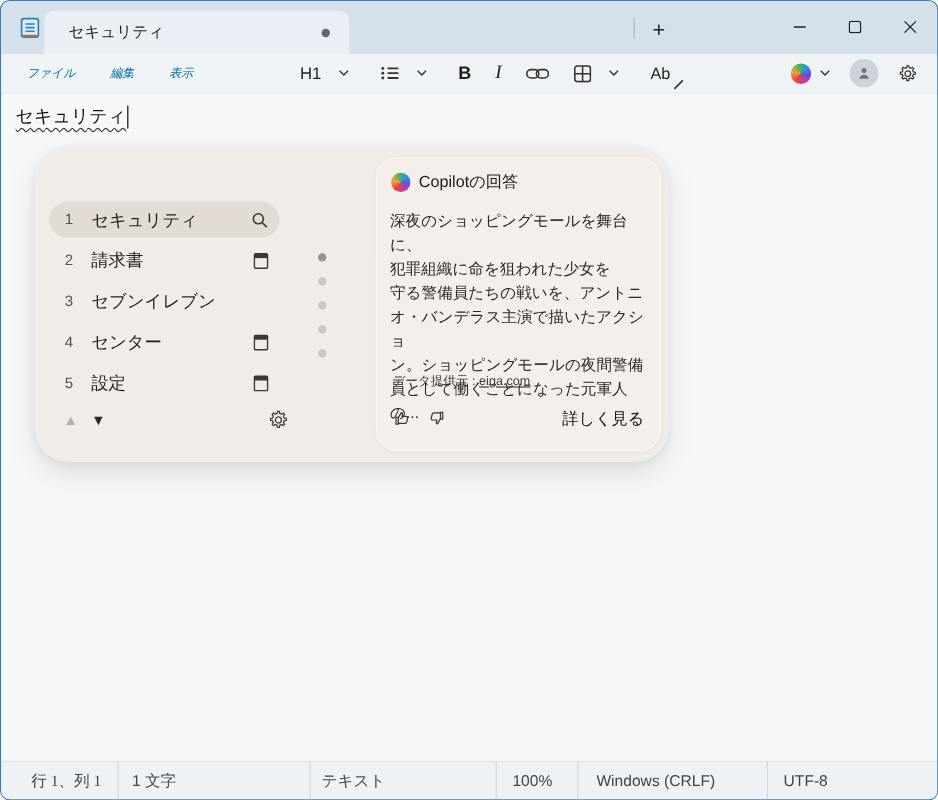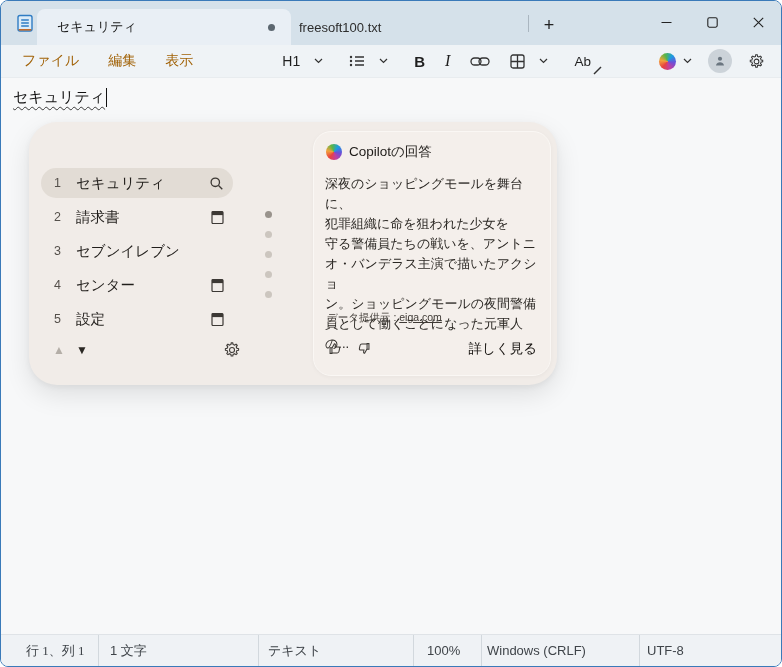--- a/index.html
+++ b/index.html
@@ -51,21 +51,21 @@
   .win-btn {
     width: 46px; height: 43px; display: flex; align-items: center; justify-content: center;
   }
   
   .toolbar {
     position: absolute; top: 44px; left: 0; right: 0; height: 33px;
     background: #eff3f6; border-bottom: 1px solid #e8ecef;
     display: flex; align-items: center; padding: 0 10px 0 15px;
   }
   .menu-item {
-    font-size: 14px; color: #a16207; padding: 4px 6px; border-radius: 4px;
+    font-size: 10px; color: #0369a1; padding: 4px 6px; border-radius: 4px; font-style: italic;
   }
   .menu-item + .menu-item { margin-left: 17px; }
   .tb-btn {
     display: flex; align-items: center; gap: 14px;
     padding: 4px 7px; border-radius: 4px; color: #1f1f1f;
   }
   .tb-btn svg { display: block; }
   .tb-heading { margin-left: 76px; font-size: 14px; }
   .tb-gap { margin-left: 12px; }
   .tb-gap-sm { margin-left: 6px; }
@@ -151,40 +151,37 @@
     position: absolute; left: 0; right: 0; bottom: 0; height: 32px;
     background: #eff2f5; border-top: 1px solid #dfe3e7;
     display: flex; align-items: stretch; font-size: 13px; color: #3f4449;
   }
   .sb-cell { display: flex; align-items: center; }
   .sb-cell.bordered { border-left: 1px solid #d2d8dd; }
   .sb-1 { width: 97px;  padding-left: 25px; font-family: Liberation Serif, serif; }
   .sb-2 { width: 160px; padding-left: 11px; }
   .sb-3 { width: 155px; padding-left: 9px; }
   .sb-4 { width: 68px;  padding-left: 13px; }
-  .sb-5 { width: 158px; padding-left: 5px; }
-  .sb-6 { flex: 1;      padding-left: 7px; }
+  .sb-5 { width: 158px; padding-left: 15px; }
+  .sb-6 { flex: 1;      padding-left: 13px; }
 </style>
 </head>
 <body>
 
 <div class="window">
 
   <div class="titlebar">
     <svg class="app-icon" viewBox="0 0 20 20">
       <rect x="3" y="2.5" width="14" height="15.5" rx="2" fill="#dcecf8" stroke="#2f7cc3" stroke-width="1.4"></rect>
       <path d="M6.2 7h7.6 M6.2 10h7.6 M6.2 13h7.6" stroke="#2f7cc3" stroke-width="1.3"></path>
       <rect x="3.8" y="16" width="12.4" height="1.6" fill="#c26a2a"></rect>
     </svg>
     <div class="tab-active">
       <span class="tab-label">セキュリティ</span>
       <span class="tab-modified-dot"></span>
-    </div>
-    <div class="tab-inactive">
-      <span class="tab-label">freesoft100.txt</span>
     </div>
     <div class="tab-sep"></div>
     <div class="new-tab-btn">+</div>
     <div class="win-controls">
       <div class="win-btn">
         <svg width="11" height="11" viewBox="0 0 11 11">
             <path d="M0.5 5.5h10" stroke="#222" stroke-width="1.1"></path>
           </svg>
       </div>
       <div class="win-btn">

